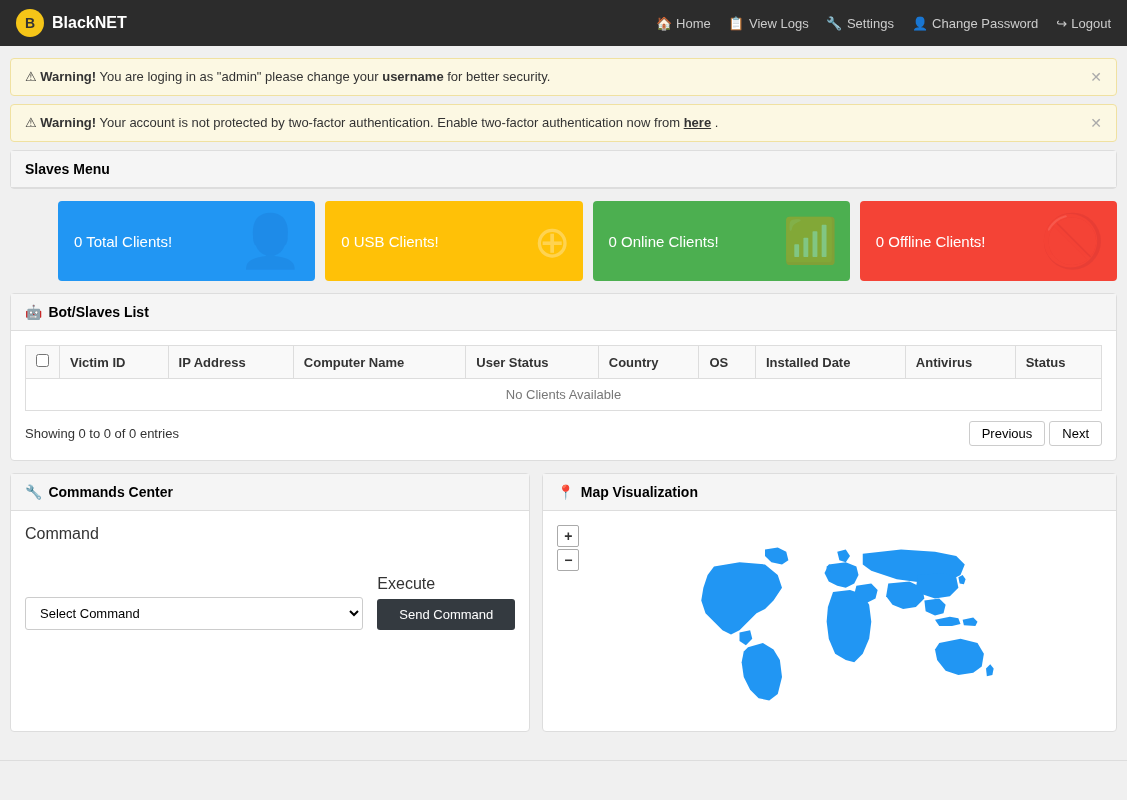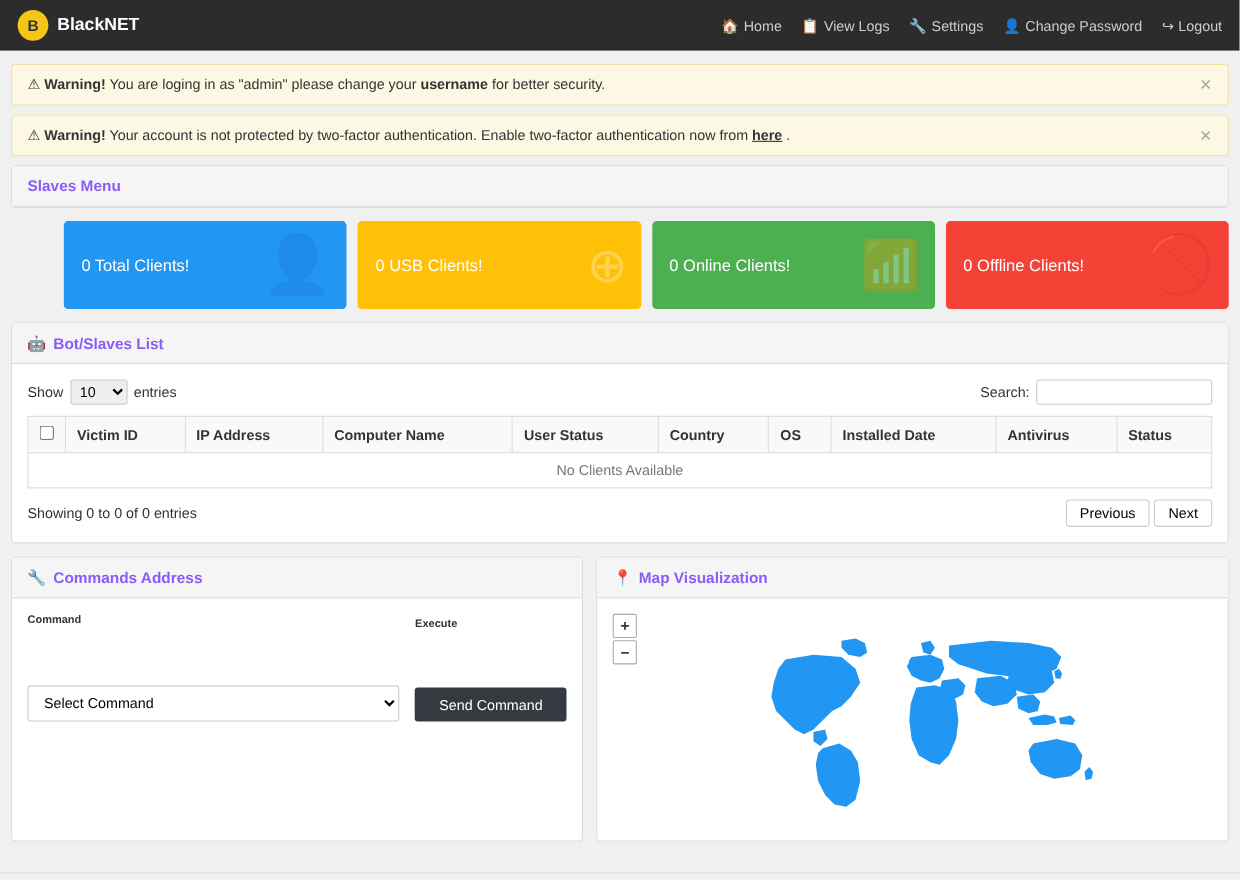--- a/index.html
+++ b/index.html
@@ -82,21 +82,21 @@
       border: 1px solid #ddd;
       border-radius: 4px;
       margin-bottom: 12px;
     }
     .panel-header {
       background: #f5f5f5;
       border-bottom: 1px solid #ddd;
       padding: 10px 14px;
       font-size: 14px;
       font-weight: bold;
-      color: #8b5cf6;
+      color: #000000;
       display: flex;
       align-items: center;
       gap: 6px;
     }
     .panel-body { padding: 14px; }
 
     
     .stats-row {
       display: flex;
       gap: 10px;
@@ -213,22 +213,22 @@
     .cmd-inner {
       padding: 14px;
     }
     .cmd-grid {
       display: grid;
       grid-template-columns: 1fr auto;
       gap: 14px;
       align-items: end;
     }
     .cmd-grid .col-label {
-      font-weight: bold;
-      font-size: 10px;
+      font-weight: normal;
+      font-size: 16px;
       margin-bottom: 6px;
     }
     .cmd-grid select {
       width: 100%;
       padding: 7px 10px;
       border: 1px solid #ccc;
       border-radius: 3px;
       font-size: 13px;
       background: #fff;
       appearance: auto;
@@ -236,21 +236,20 @@
     }
     .send-btn {
       background: #343a40;
       color: #fff;
       border: none;
       border-radius: 3px;
       padding: 8px 22px;
       font-size: 13px;
       cursor: pointer;
       white-space: nowrap;
-      margin-top: 46px;
     }
 
     
     .map-inner {
       padding: 10px 14px;
       min-height: 160px;
       position: relative;
     }
     .map-zoom {
       display: flex;
@@ -369,36 +368,20 @@
     </div>
   </div>
 
   <div class="panel">
     <div class="panel-header">
       <span>🤖</span>
       <span>Bot/Slaves List</span>
     </div>
     <div class="panel-body">
 
-      <div class="table-controls">
-        <div class="show-entries">
-          <span>Show</span>
-          <select>
-            <option>10</option>
-            <option>25</option>
-            <option>50</option>
-            <option>100</option>
-          </select>
-          <span>entries</span>
-        </div>
-        <div class="search-area">
-          <label>Search:</label>
-          <input type="text" style="">
-        </div>
-      </div>
 
       <table>
         <thead>
           <tr>
             <th class="table-check-th">
               <input type="checkbox" style="">
             </th>
             <th>Victim ID</th>
             <th>IP Address</th>
             <th>Computer Name</th>
@@ -425,21 +408,21 @@
         </div>
       </div>
     </div>
   </div>
 
   <div class="bottom-row">
 
     <div class="panel cmd-panel">
       <div class="panel-header">
         <span>🔧</span>
-        <span>Commands Address</span>
+        <span>Commands Center</span>
       </div>
       <div class="cmd-inner">
         <div class="cmd-grid">
           <div>
             <div class="col-label">Command</div>
             <select>
               <option>Select Command</option>
             </select>
           </div>
           <div>

